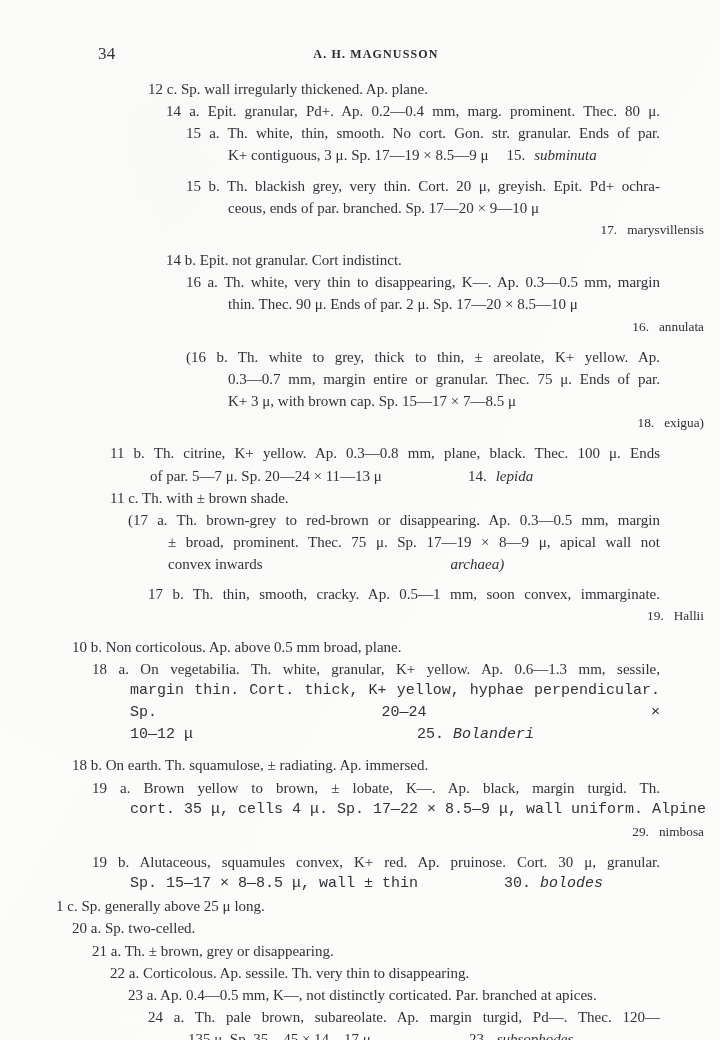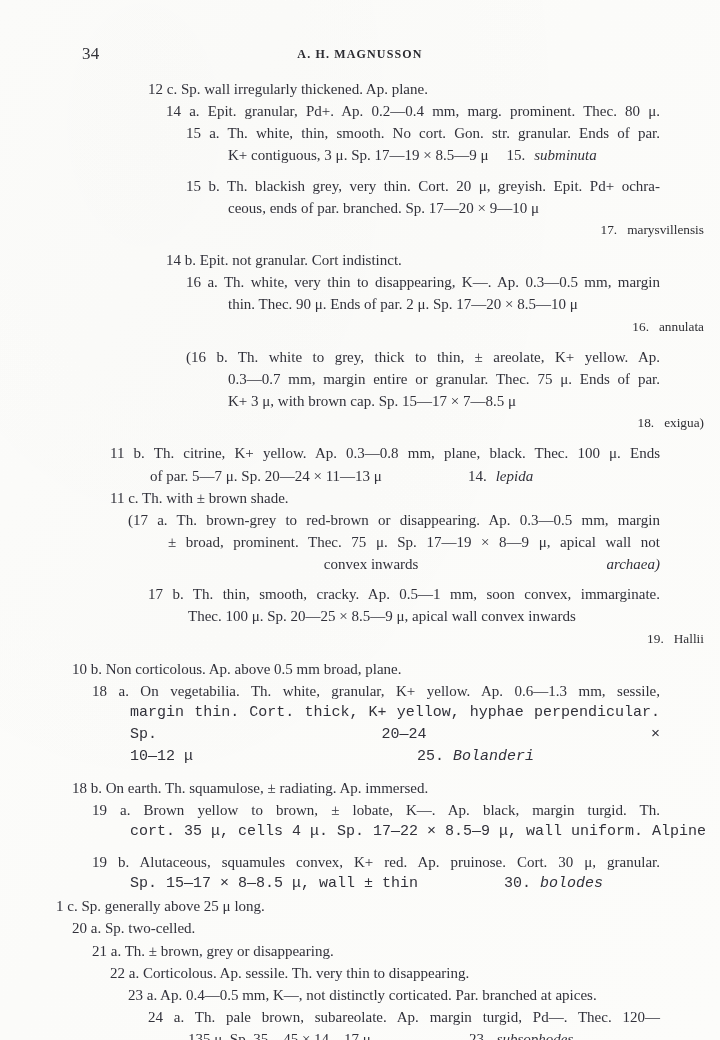--- a/index.html
+++ b/index.html
@@ -23,21 +23,21 @@
     box-sizing: border-box;
     background:
       radial-gradient(ellipse at 20% 12%, rgba(0,0,0,0.012), rgba(0,0,0,0) 60%),
       linear-gradient(120deg, #fdfdfb 0%, #fbfbf9 45%, #fcfcfa 100%);
   }
 
   
   .running-head {
     position: absolute;
     top: 44px;
-    left: 0;
+    left: 16px;
     width: 648px;
     height: 22px;
     text-decoration: underline;
   }
   .folio {
     position: absolute;
     left: 82px;
     top: 0;
     font-size: 17px;
     letter-spacing: 0.3px;
@@ -91,21 +91,21 @@
   .i0  { margin-left: 56px;  width: 604px; }
   .i1  { margin-left: 72px;  width: 588px; }
   .i2  { margin-left: 92px;  width: 568px; }
   .i3  { margin-left: 110px; width: 550px; }
   .i4  { margin-left: 128px; width: 532px; }
   .i5  { margin-left: 148px; width: 512px; }
   .i6  { margin-left: 166px; width: 494px; }
   .i7  { margin-left: 186px; width: 474px; }
   .runon-3  { margin-left: 130px; width: 530px; font-family: Liberation Mono, monospace; }
   .runon-4  { margin-left: 150px; width: 510px; }
-  .runon-5  { margin-left: 168px; width: 492px; text-align: right; }
+  .runon-5  { margin-left: 168px; width: 492px; }
   .runon-6  { margin-left: 188px; width: 472px; }
   .runon-8  { margin-left: 228px; width: 432px; }
 
   
   .result {
     display: block;
     font-size: 13.3px;
     line-height: 22.15px;
     text-align: right;
     padding-right: 16px;
@@ -182,21 +182,20 @@
     <div class="entry">
       <span class="ln i4 just">(17 a. Th. brown-grey to red-brown or disappearing. Ap. 0.3—0.5 mm, margin</span>
       <span class="ln runon-5 just">± broad, prominent. Thec. 75 μ. Sp. 17—19 × 8—9 μ, apical wall not</span>
       <span class="ln runon-5"><span>convex inwards</span><span class="ital" style="margin-left:188px">archaea)</span></span>
     </div>
 
     <div class="gap-sm"></div>
 
     <div class="entry">
       <span class="ln i5 just">17 b. Th. thin, smooth, cracky. Ap. 0.5—1 mm, soon convex, immarginate.</span>
-      <span class="ln runon-6">Thec. 100 μ. Sp. 20—25 × 8.5—9 μ, apical wall convex inwards</span>
       <span class="result"><span class="num">19.</span><span class="sp">Hallii</span></span>
     </div>
 
     <div class="gap-sm"></div>
 
     <div class="entry">
       <span class="ln i1">10 b. Non corticolous. Ap. above 0.5 mm broad, plane.</span>
     </div>
 
     <div class="entry">
@@ -207,20 +206,21 @@
 
     <div class="gap-sm"></div>
 
     <div class="entry">
       <span class="ln i1">18 b. On earth. Th. squamulose, ± radiating. Ap. immersed.</span>
     </div>
 
     <div class="entry">
       <span class="ln i2 just">19 a. Brown yellow to brown, ± lobate, K—. Ap. black, margin turgid. Th.</span>
       <span class="ln runon-3">cort. 35 μ, cells 4 μ. Sp. 17—22 × 8.5—9 μ, wall uniform. Alpine</span>
+      <span class="result"><span class="num">29.</span><span class="sp">nimbosa</span></span>
     </div>
 
     <div class="gap-sm"></div>
 
     <div class="entry">
       <span class="ln i2 just">19 b. Alutaceous, squamules convex, K+ red. Ap. pruinose. Cort. 30 μ, granular.</span>
       <span class="ln runon-3"><span>Sp. 15—17 × 8—8.5 μ, wall ± thin</span><span class="numtail" style="margin-left:86px">30.</span><span class="ital" style="margin-left:9px">bolodes</span></span>
     </div>
 
     <div class="entry">

